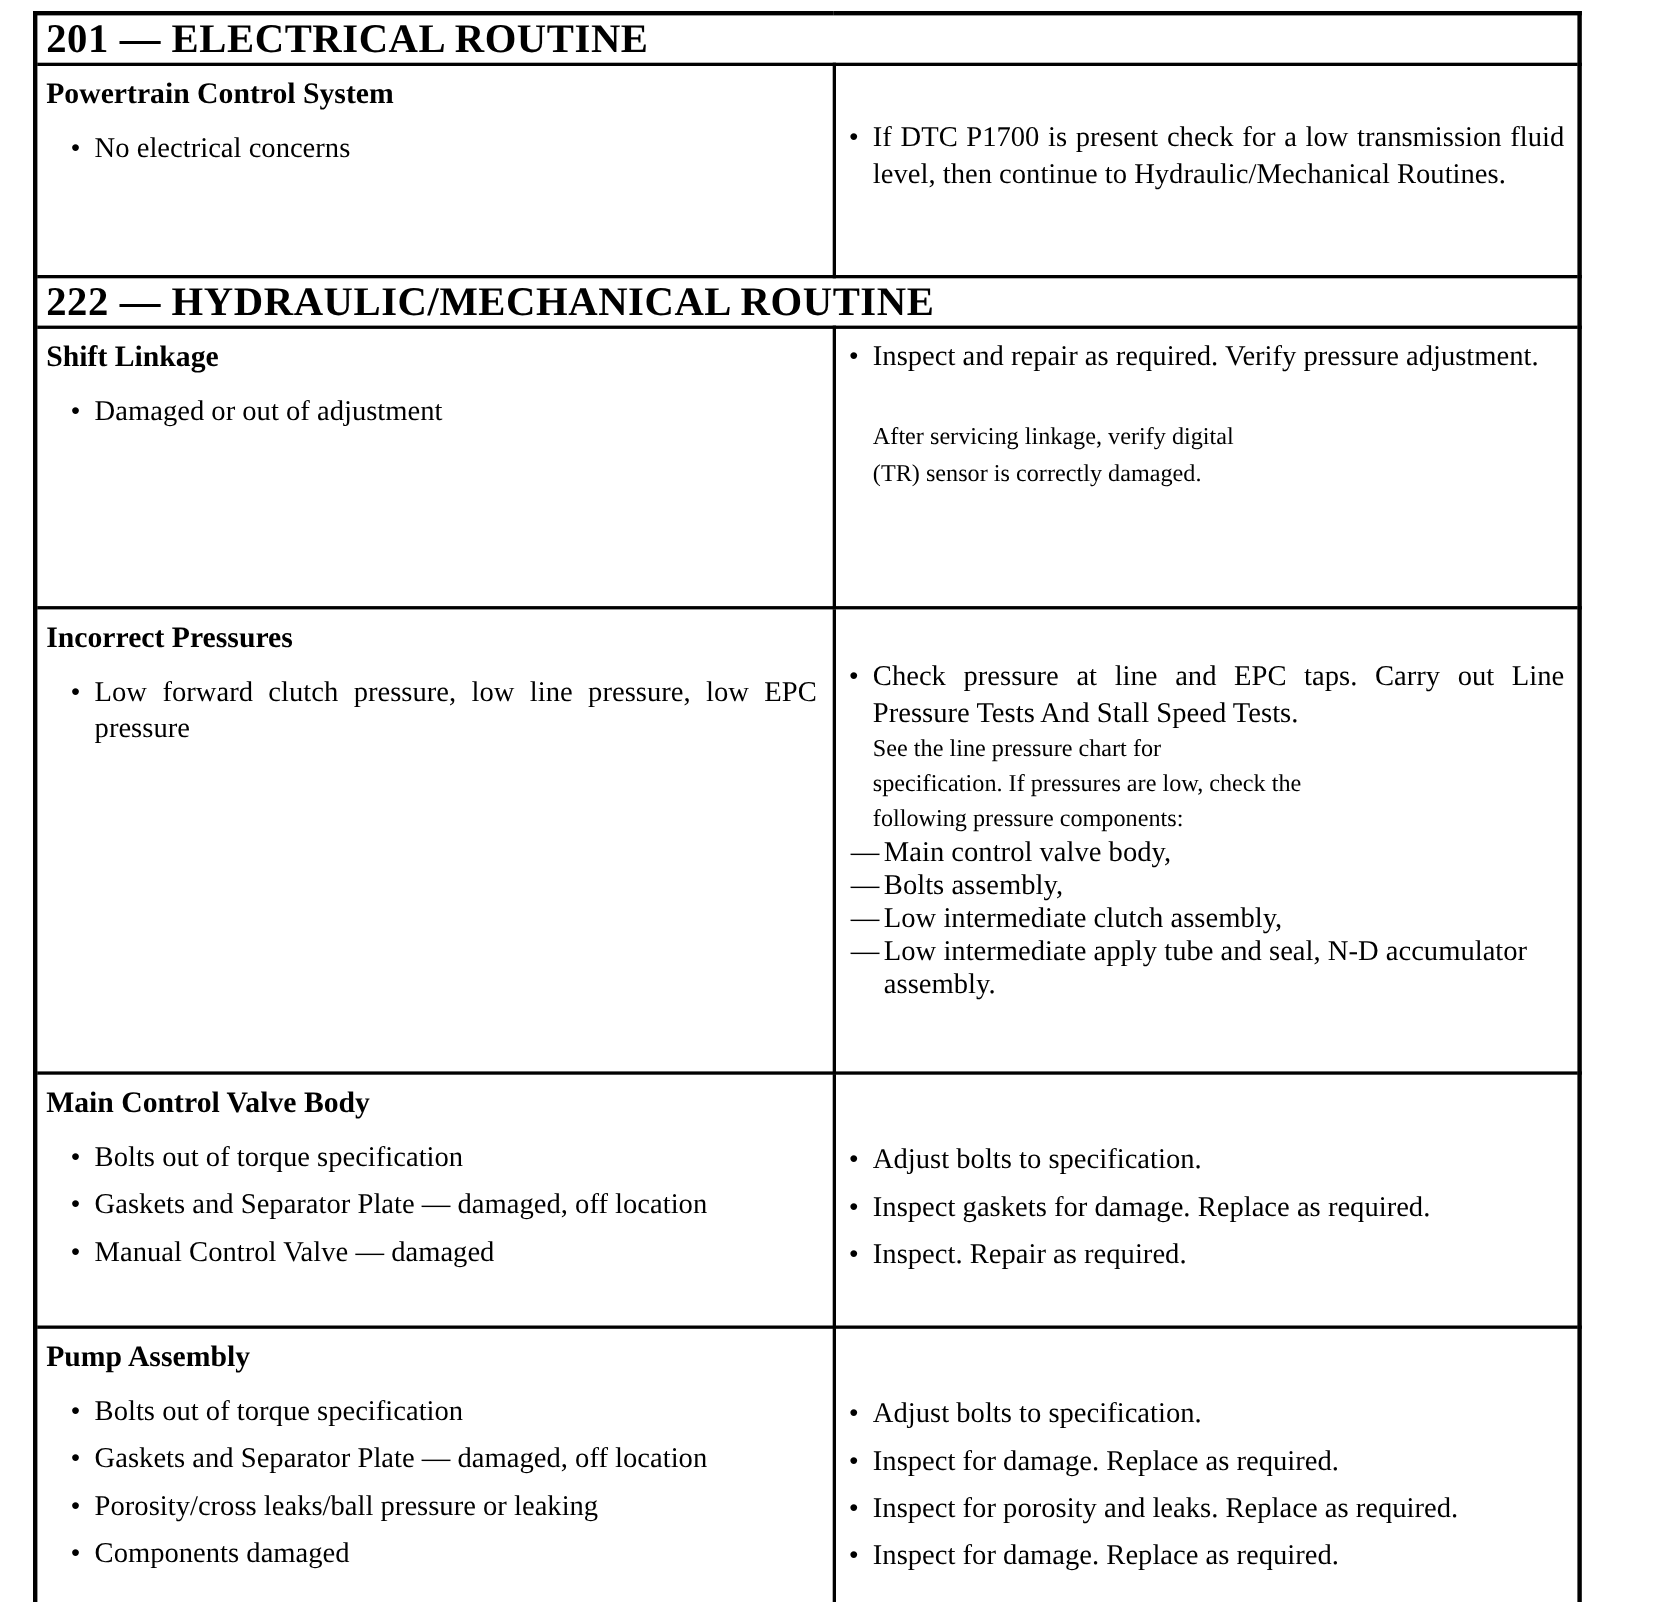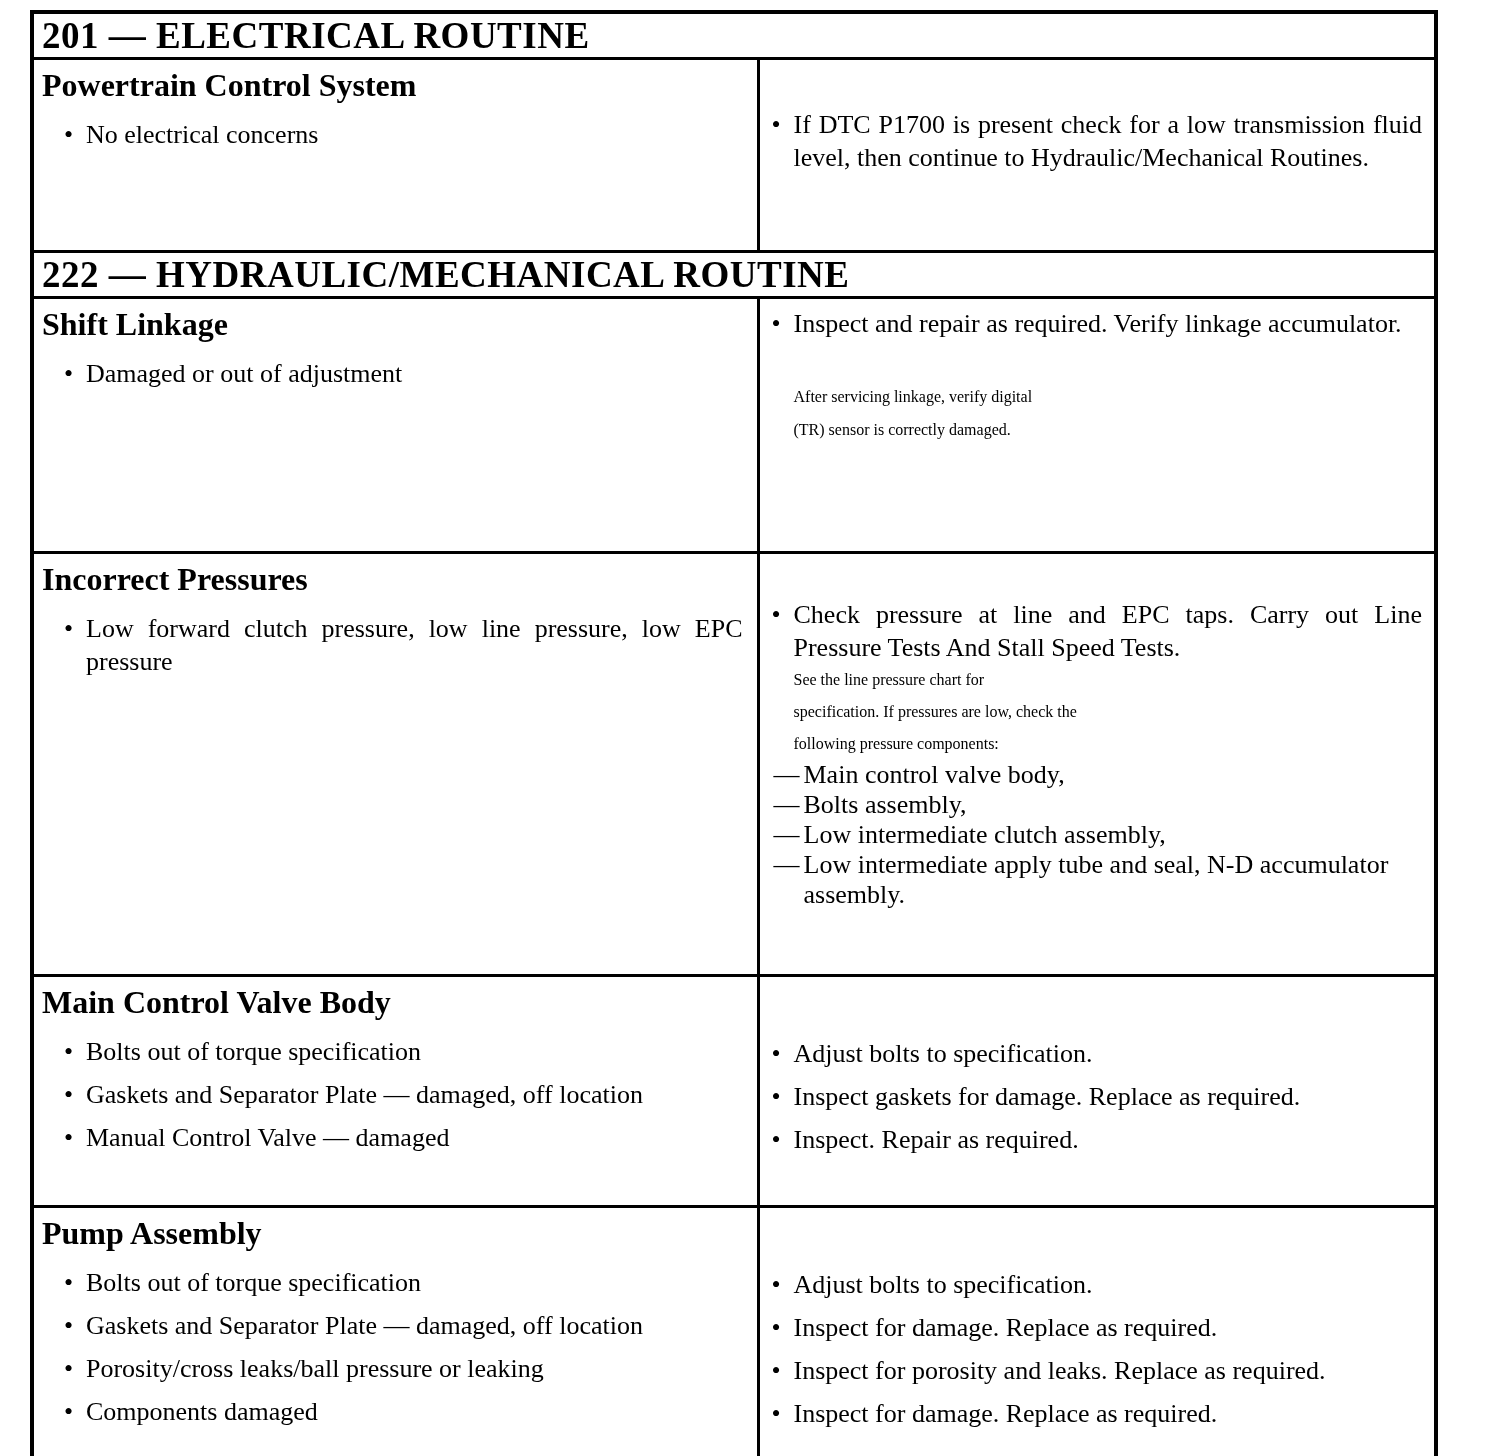--- a/index.html
+++ b/index.html
@@ -36,28 +36,28 @@
   .bandcell{
     height:40px;
     font-weight:bold;
     font-size:37px;
     letter-spacing:0.5px;
     padding-left:8px;
     vertical-align:middle;
   }
   .lcell{padding:8px 10px 4px 8px;}
   .rcell{padding:8px 8px 4px 10px;}
-  .heading{font-weight:bold;font-size:32px;line-height:34px;}
+  .heading{font-weight:bold;font-size:27px;line-height:34px;}
   .bi{display:flex;margin-top:10px;line-height:33px;font-size:26px;}
   .lcell .bi{margin-left:22px;}
   .lcell .heading + .bi{margin-top:16px;}
   .rcell .bi{margin-left:2px;}
   .bm{flex:0 0 22px;}
   .bt{flex:1;text-align:justify;padding-right:4px;}
-  .note{margin-left:24px;font-size:16px;line-height:33px;}
+  .note{margin-left:24px;font-size:22px;line-height:33px;}
   .dash-list{font-size:26px;line-height:30px;}
   .di{display:flex;margin-left:4px;}
   .dm{flex:0 0 30px;}
   .dt{flex:1;}
 
   .tr-powertrain td{height:148px}
   .tr-powertrain .rcell{padding-top:38px}
 
   .tr-shift td{height:240px}
   .tr-shift .rcell .bi{margin-top:0}
@@ -113,21 +113,21 @@
     <td class="lcell">
       <div class="heading">Shift Linkage</div>
       <div class="bi">
         <span class="bm">•</span>
         <span class="bt">Damaged or out of adjustment</span>
       </div>
     </td>
     <td class="rcell">
       <div class="bi">
         <span class="bm">•</span>
-        <span class="bt">Inspect and repair as required. Verify linkage accumulator.</span>
+        <span class="bt">Inspect and repair as required. Verify pressure adjustment.</span>
       </div>
       <div class="note">
         <div>After servicing linkage, verify digital</div>
         <div>(TR) sensor is correctly damaged.</div>
       </div>
     </td>
   </tr>
 
   <tr class="tr-pressures">
     <td class="lcell">

